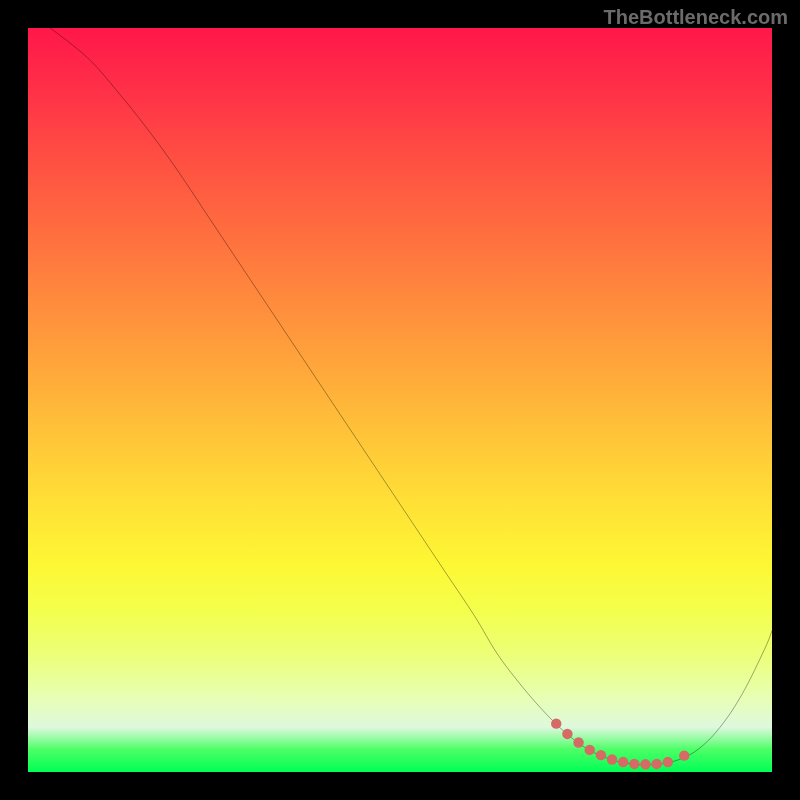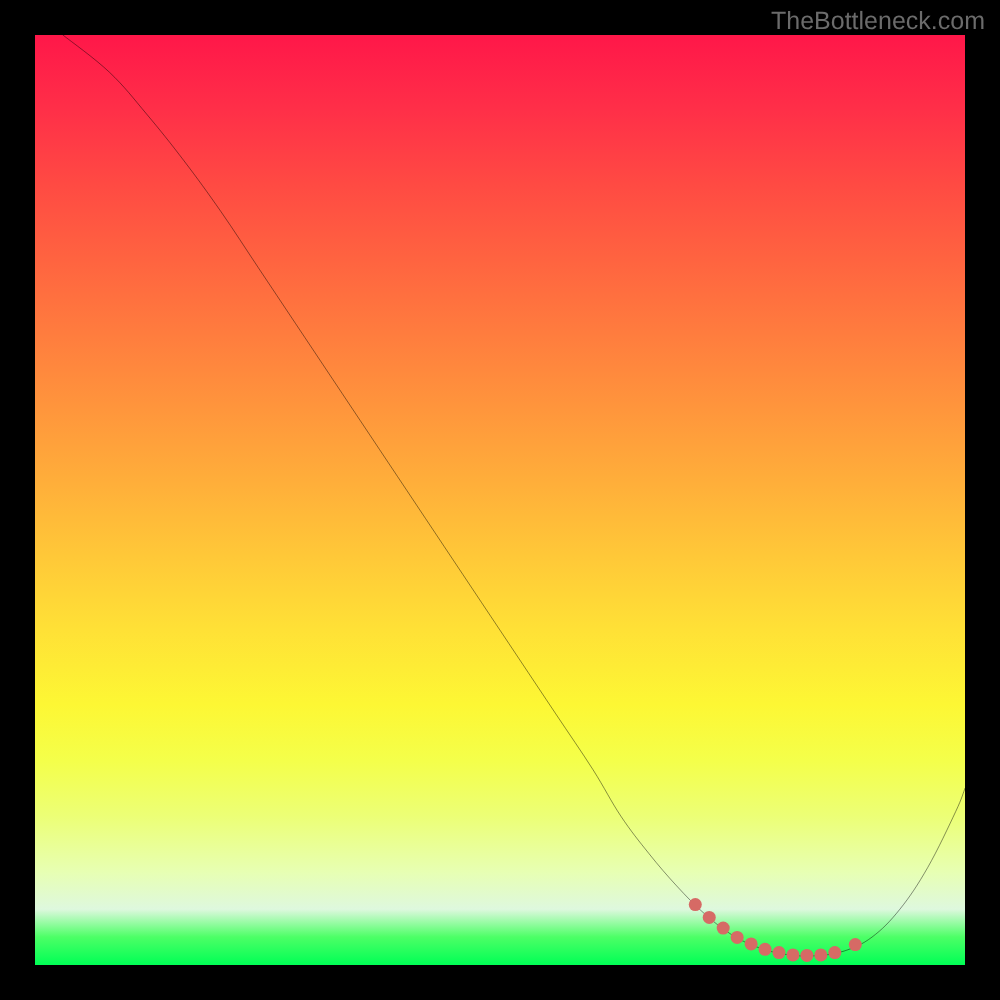--- a/index.html
+++ b/index.html
@@ -1,17 +1,17 @@
 <!DOCTYPE html>
 <html><head>
 <meta charset="utf-8">
 <style>
   * { margin: 0; padding: 0; box-sizing: border-box; }
   body { width: 800px; height: 800px; background: #000; position: relative; font-family: Arial, sans-serif; }
-  .watermark { position: absolute; top: 6px; right: 12px; color: #6b6b6b; font-size: 20px; font-weight: 400; z-index: 10; text-align: right; }
+  .watermark { position: absolute; top: 6px; right: 12px; color: #6b6b6b; font-size: 20px; font-weight: 700; z-index: 10; text-align: right; }
   .plot-area { position: absolute; top: 28px; left: 28px; width: 744px; height: 744px; }
   .gradient { position: absolute; inset: 0; background: linear-gradient(to bottom,
     #ff1749 0%,
     #ff2f48 8%,
     #ff4a43 16%,
     #ff6340 24%,
     #ff7c3e 32%,
     #ff953c 40%,
     #ffae3a 48%,
     #ffc838 56%,

